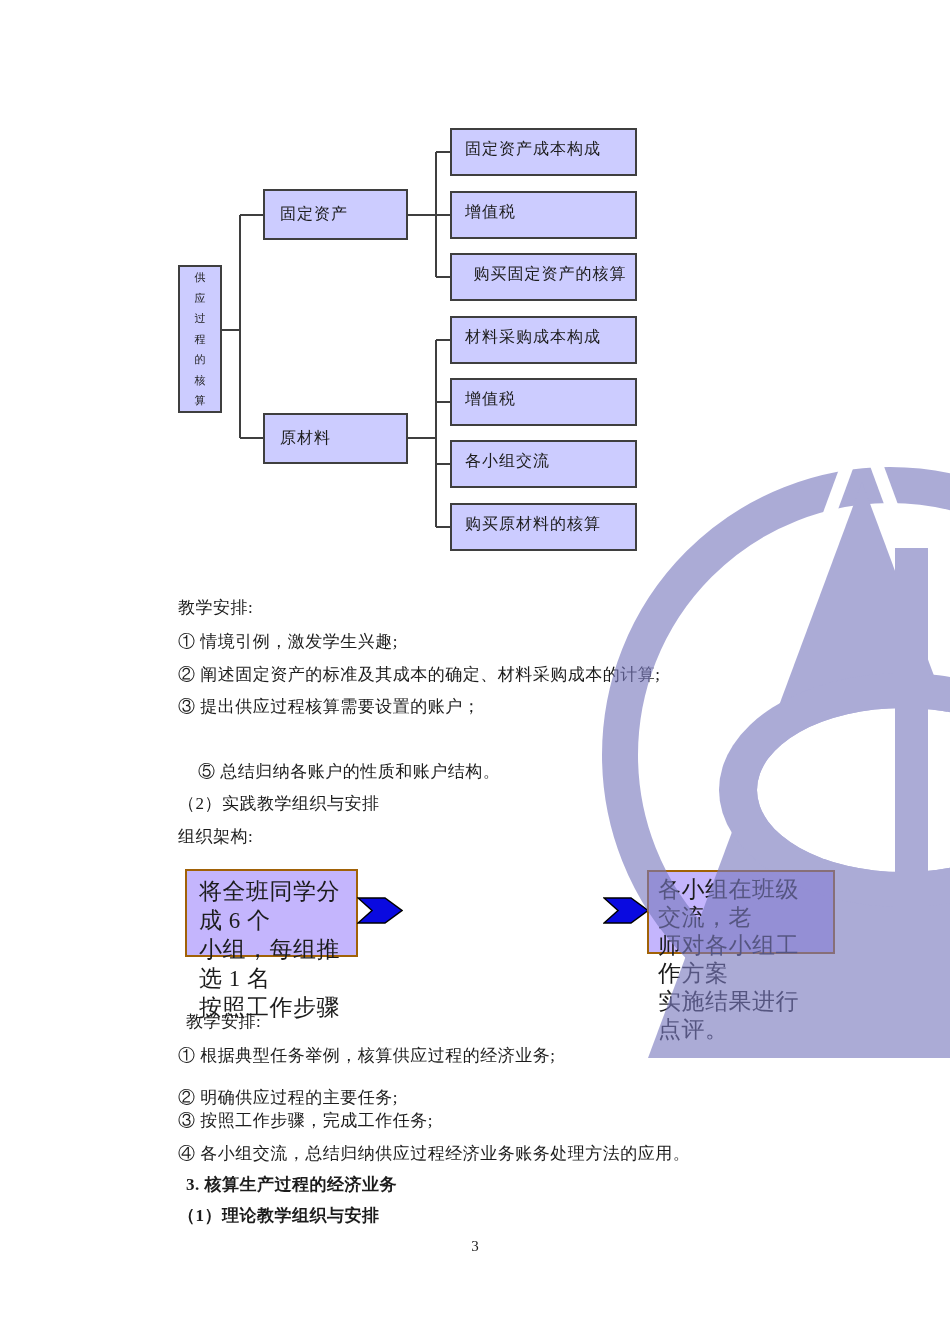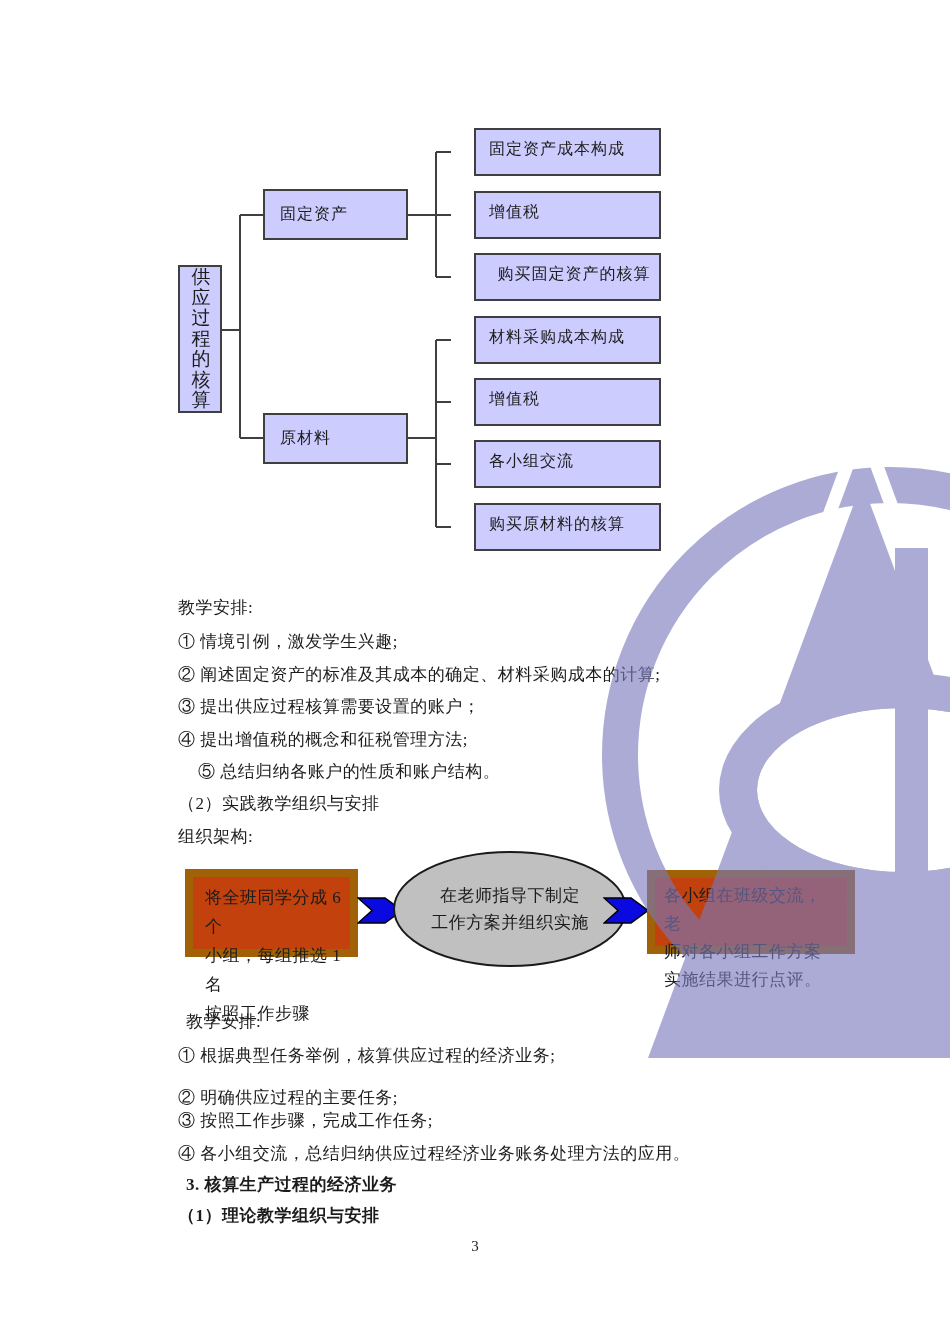--- a/index.html
+++ b/index.html
@@ -13,44 +13,44 @@
   .obox{
     position:absolute; box-sizing:border-box;
     background:#ccccff; border:2px solid #3f3f3f;
     font-size:16px; letter-spacing:1px;
   }
   .root-box{
     left:178px; top:265px; width:44px; height:148px;
     display:flex; align-items:center; justify-content:center;
   }
   .root-box span{
-    display:block; width:17px; line-height:20.5px; font-size:19px;
+    display:block; width:17px; line-height:20.5px; font-size:11px;
     word-break:break-all; letter-spacing:0; text-align:center;
   }
   .branch-box{
     left:263px; width:145px; height:51px;
     display:flex; align-items:center; padding-left:15px;
   }
   .leaf{
-    left:474px; width:187px; height:48px;
+    left:450px; width:187px; height:48px;
     padding:9px 0 0 13px;
   }
   .lines-svg{position:absolute; left:0; top:0; pointer-events:none;}
   
   .tline{position:absolute; left:178px; font-size:17px; white-space:nowrap; letter-spacing:.5px;}
   .tline.indent{left:186px;}
   .tline.bold{font-weight:bold;}
   
   .gbox{
     position:absolute; box-sizing:border-box;
-    background:#c2410c; border:8px solid #a16207;
-    font-size:17px; line-height:29px; letter-spacing:.5px;
+    background:#c4b5fd; border:2px solid #a16207;
+    font-size:23px; line-height:29px; letter-spacing:.5px;
   }
   .flow-left{left:185px; top:869px; width:173px; height:88px; padding:6px 0 0 12px;}
-  .flow-right{left:647px; top:870px; width:208px; height:84px; padding:4px 12px 0 9px; line-height:28px;}
+  .flow-right{left:647px; top:870px; width:188px; height:84px; padding:4px 12px 0 9px; line-height:28px;}
   .flow-ellipse{
     position:absolute; left:393px; top:851px; width:234px; height:116px;
     background:#c0c0c0; border:2px solid #1a1a1a; border-radius:50%;
     box-sizing:border-box; display:flex; flex-direction:column;
     align-items:center; justify-content:center;
     font-size:17px; line-height:27px; letter-spacing:.5px;
   }
   .arrow{position:absolute; width:46px; height:27px;}
   .arrow-1{left:357px; top:897px;}
   .arrow-2{left:603px; top:897px;}
@@ -95,39 +95,34 @@
   <div class="obox leaf" style="top:253px;text-align:center;">购买固定资产的核算</div>
   <div class="obox leaf" style="top:316px;">材料采购成本构成</div>
   <div class="obox leaf" style="top:378px;">增值税</div>
   <div class="obox leaf" style="top:440px;">各小组交流</div>
   <div class="obox leaf" style="top:503px;">购买原材料的核算</div>
 
   <div class="tline" style="top:596px;">教学安排:</div>
   <div class="tline" style="top:630px;">① 情境引例，激发学生兴趣;</div>
   <div class="tline" style="top:663px;">② 阐述固定资产的标准及其成本的确定、材料采购成本的计算;</div>
   <div class="tline" style="top:695px;">③ 提出供应过程核算需要设置的账户；</div>
-  <div class="tline" style="top:728px;">④ 提出增值税的概念和征税管理方法;</div>
   <div class="tline" style="top:760px;margin-left:20px;">⑤ 总结归纳各账户的性质和账户结构。</div>
   <div class="tline" style="top:792px;text-align:right;">（2）实践教学组织与安排</div>
   <div class="tline" style="top:825px;">组织架构:</div>
 
   <div class="gbox flow-left">
     <div>将全班同学分成 6 个</div>
     <div>小组，每组推选 1 名</div>
     <div>按照工作步骤</div>
   </div>
 
   <svg class="arrow arrow-1" viewBox="0 0 46 27">
     <polygon points="1,1 28,1 45,13.5 28,26 1,26 15,13.5" fill="#0a0ae0" stroke="#000" stroke-width="1.5"></polygon>
   </svg>
 
-  <div class="flow-ellipse">
-    <div>在老师指导下制定</div>
-    <div>工作方案并组织实施</div>
-  </div>
 
   <svg class="arrow arrow-2" viewBox="0 0 46 27">
     <polygon points="1,1 28,1 45,13.5 28,26 1,26 15,13.5" fill="#0a0ae0" stroke="#000" stroke-width="1.5"></polygon>
   </svg>
 
   <div class="gbox flow-right">
     <div>各小组在班级交流，老</div>
     <div>师对各小组工作方案</div>
     <div>实施结果进行点评。</div>
   </div>

